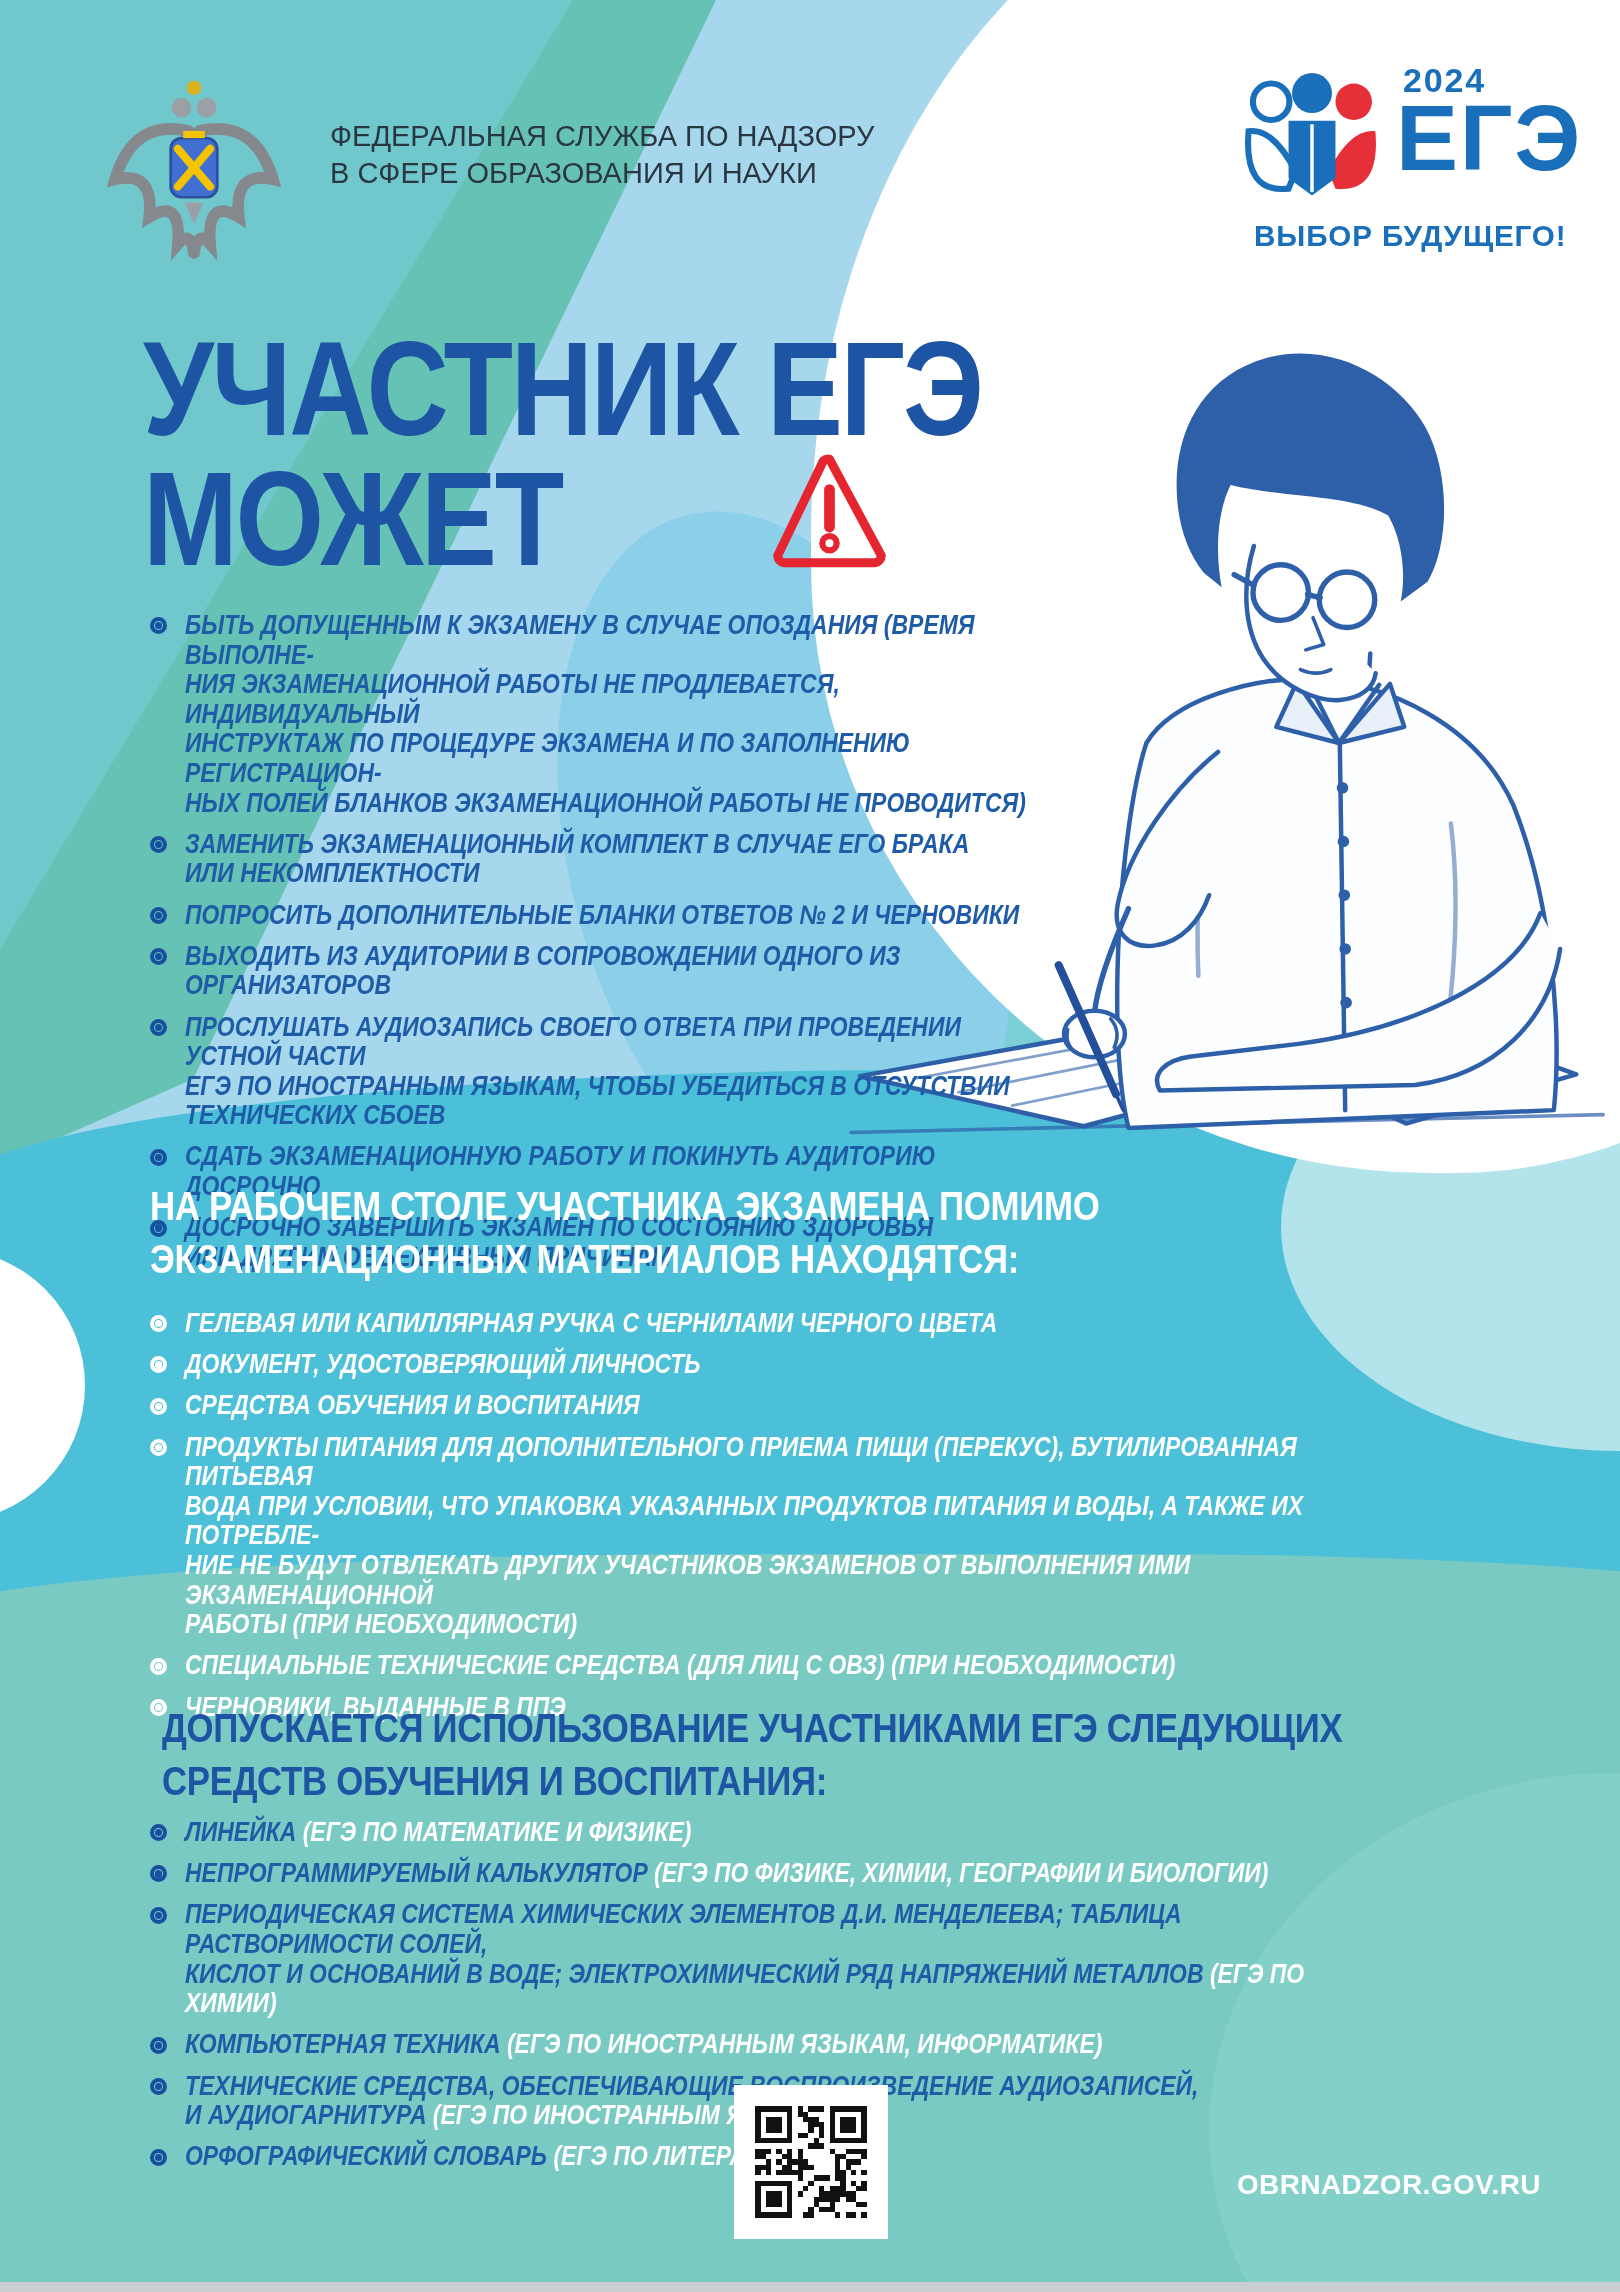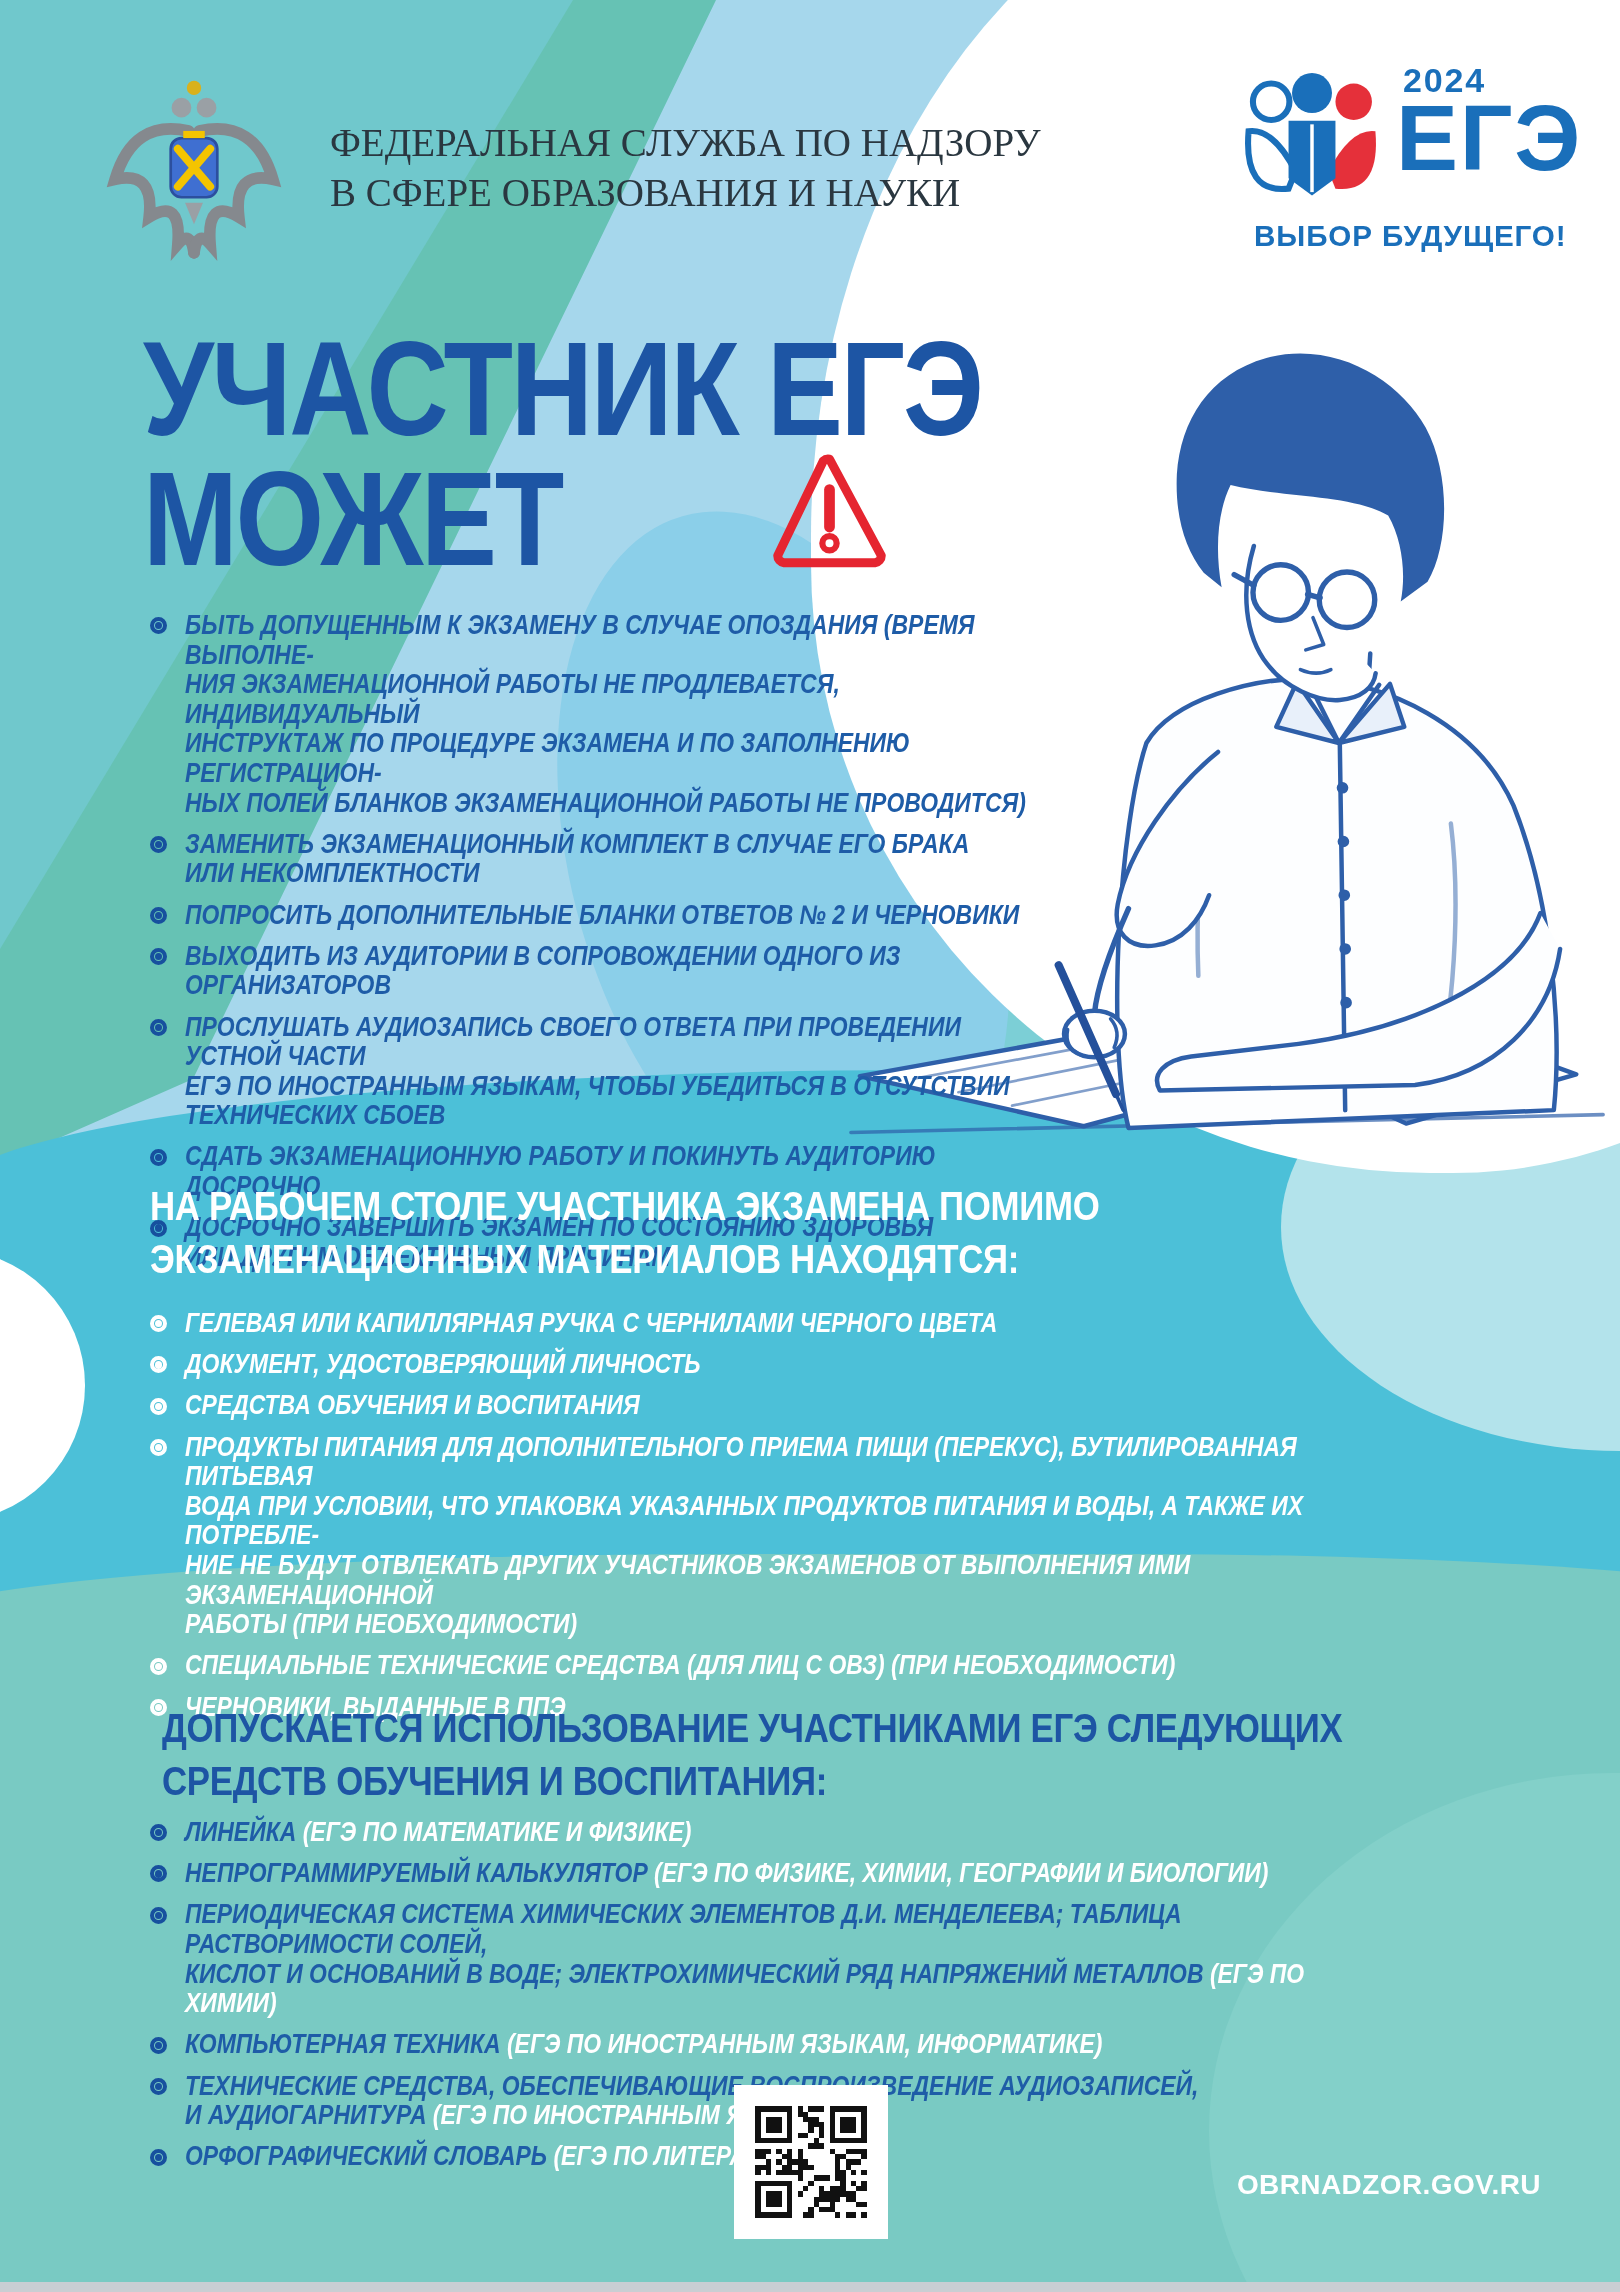--- a/index.html
+++ b/index.html
@@ -38,21 +38,21 @@
   .sec-head.blue{color:#1d55a4;} .sec-head.white{color:#ffffff;}
   .list{position:absolute;font-style:italic;}
   .row{display:flex;gap:18px;margin-bottom:11.6px;}
   .dot{flex:0 0 auto;width:17px;height:17px;border-radius:50%;border:4.5px solid #17509e;
        box-sizing:border-box;margin-top:6.3px;position:relative;color:#17509e;}
   .dot::after{content:"";position:absolute;inset:0.9px;border-radius:50%;background:currentColor;}
   .dot.w{border-color:#ffffff;color:#ffffff;}
   .itxt{font-size:27px;font-weight:700;line-height:29.6px;color:#1e5ca7;}
   .itxt.white{color:#ffffff;}
   .note{color:#ffffff;}
-  .agency{font-size:39px;line-height:1.28;color:#2a3740;white-space:pre-line;font-family:Liberation Serif, serif;}
+  .agency{font-size:29px;line-height:1.28;color:#2a3740;white-space:pre-line;}
   .logo-year{font-size:34px;font-weight:800;color:#1a6fba;letter-spacing:1.8px;}
   .logo-ege{font-size:93px;font-weight:800;line-height:.9;color:#1a6fba;letter-spacing:1.8px;}
   .logo-tag{font-size:29.6px;font-weight:800;color:#1a6fba;letter-spacing:0.9px;margin-left:16px;}
   .site{font-size:28px;font-weight:700;color:#ffffff;letter-spacing:0.4px;}
 </style>
 </head>
 <body>
 
 <div class="poster">
 

